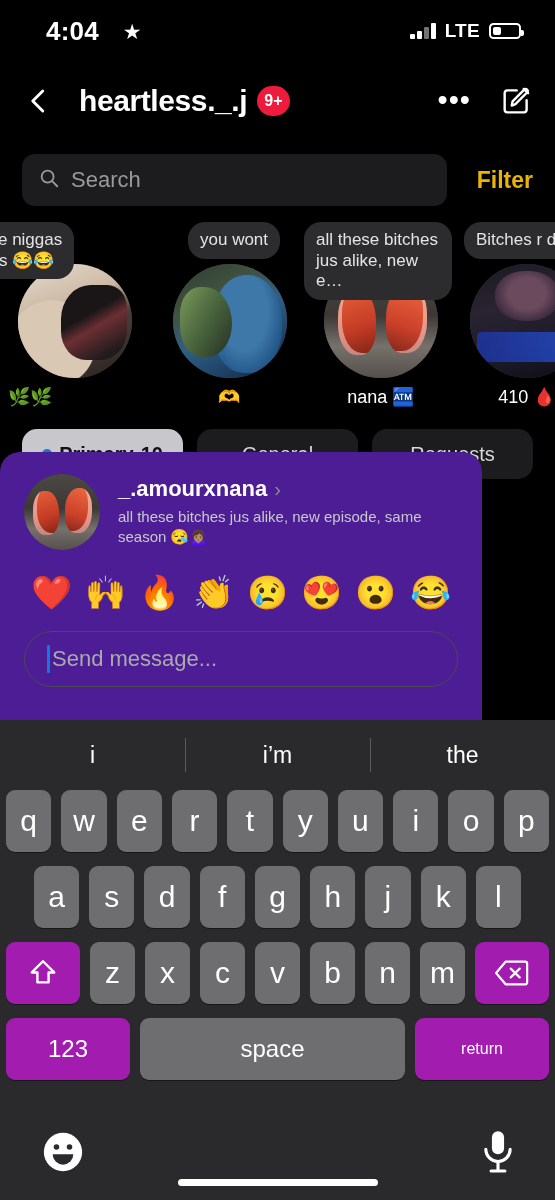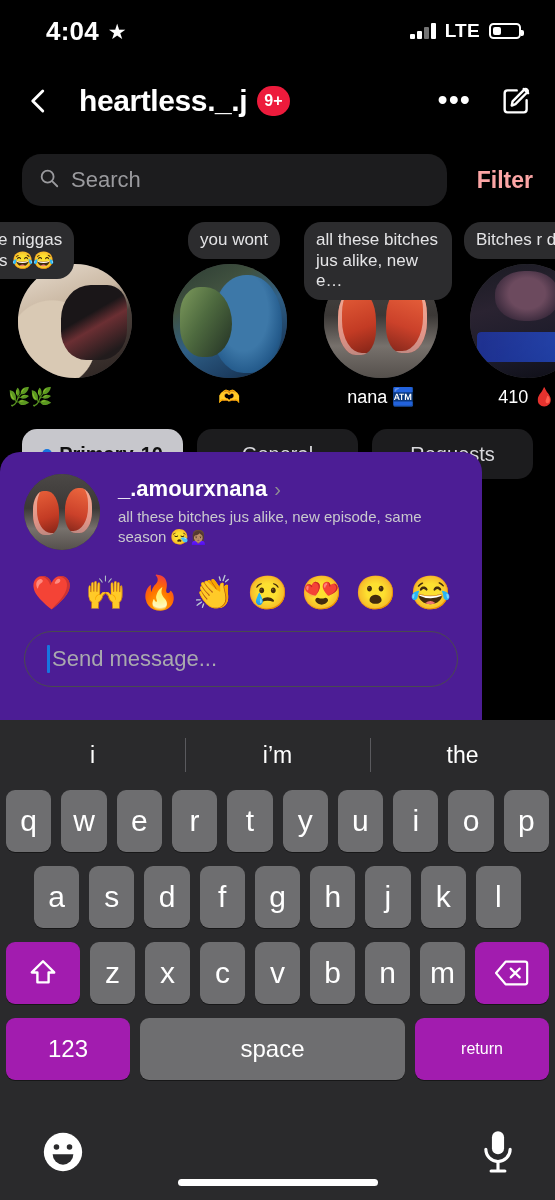--- a/index.html
+++ b/index.html
@@ -16,21 +16,21 @@
     color: #fff;
   }
 
   
   .statusbar {
     position: absolute; top: 0; left: 0;
     width: 555px; height: 62px;
     display: flex; align-items: center; justify-content: space-between;
     padding: 0 34px 0 46px;
   }
-  .sb-left { display: flex; align-items: center; gap: 9px; }
+  .sb-left { display: flex; align-items: center; gap: 24px; }
   .sb-time { font-size: 26px; font-weight: 600; letter-spacing: .2px; color:#fff; }
   .sb-star { font-size: 21px; line-height: 1; color:#fff; }
   .sb-right { display: flex; align-items: center; gap: 9px; }
   .signal { display: flex; align-items: flex-end; gap: 2.5px; height: 16px; }
   .signal i { width: 4.5px; background: #fff; border-radius: 1px; display:block; }
   .signal i:nth-child(1){ height: 5px; }
   .signal i:nth-child(2){ height: 8px; }
   .signal i:nth-child(3){ height: 12px; opacity:.45; }
   .signal i:nth-child(4){ height: 16px; }
   .lte { font-size: 19px; font-weight: 700; letter-spacing: .3px; }
@@ -60,25 +60,25 @@
   .nav-dots { font-size: 29px; letter-spacing: 1px; color: #fff; line-height: 0.4;
               padding: 0 16px; }
   .nav-compose { width: 34px; height: 34px; margin-left: 12px; }
 
   
   .searchrow {
     position: absolute; top: 152px; left: 0; width: 555px; height: 56px;
     display: flex; align-items: center; padding: 0 22px;
   }
   .searchbox {
-    flex: 1; height: 52px; background: #1C1C1E; border-radius: 19px;
+    flex: 1; height: 52px; background: #1C1C1E; border-radius: 13px;
     display: flex; align-items: center; padding: 8px 16px; gap: 11px;
   }
   .search-ph { color: #9A9A9E; font-size: 22px; }
-  .filter-link { color: #fca5a5; font-size: 23px; font-weight: 600; margin-left: 30px; }
+  .filter-link { color: #eab308; font-size: 23px; font-weight: 600; margin-left: 30px; }
 
   
   .notes {
     position: absolute; top: 222px; left: 0; width: 555px; height: 190px;
     display: flex; align-items: flex-start;
   }
   .note { position: relative; flex: 0 0 auto; width: 140px; height: 190px; }
   .note .bubble {
     position: absolute; top: 0;
     background: #2C2C2E; color: #E4E4E6;

